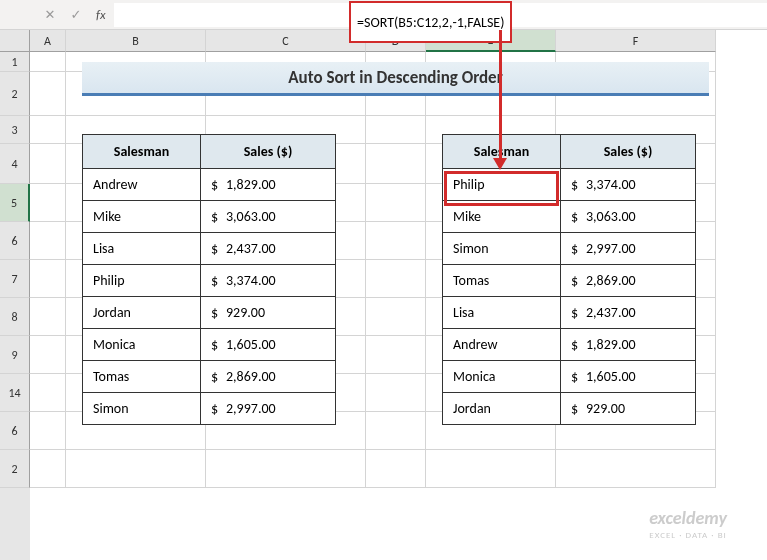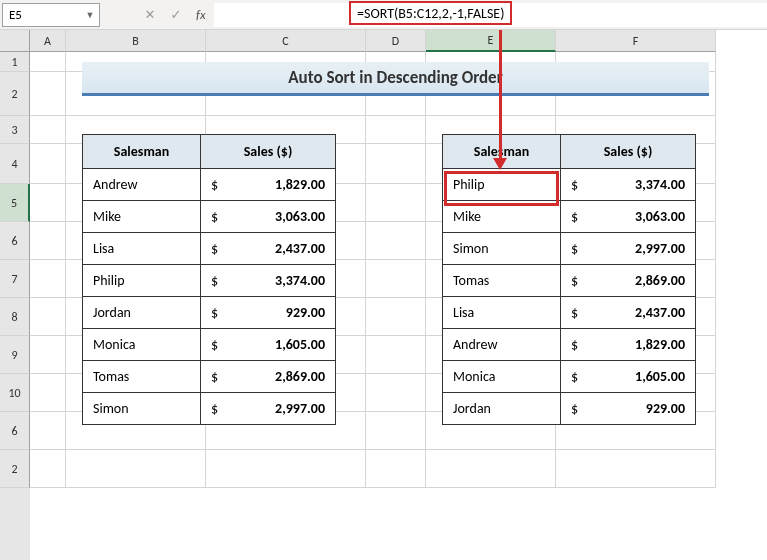--- a/index.html
+++ b/index.html
@@ -74,21 +74,21 @@
       background: #fff;
       border: none;
       padding: 0 8px;
       font-size: 14px;
       display: flex;
       align-items: center;
       margin-left: 8px;
     }
     .formula-highlight {
       border: 2.5px solid #d22b2b;
-      padding: 10px 6px;
+      padding: 19px 6px;
       position: absolute;
       left: 349px;
       top: 1px;
       height: 24px;
       display: flex;
       align-items: center;
       font-size: 14px;
       background: #fff;
       z-index: 10;
     }
@@ -182,21 +182,21 @@
       background: #fff;
       height: 21px;
     }
     .name-col { width: 118px; }
     .sales-col { width: 135px; }
     .sales-cell {
       display: flex;
       justify-content: space-between;
     }
     .dollar { width: 15px; }
-    .amount { text-align: right; flex: 1; font-weight: bold; }
+    .amount { flex: 1; }
     .cell-highlight {
       position: absolute;
       border: 3px solid #d22b2b;
       z-index: 20;
       pointer-events: none;
     }
     .arrow-line {
       position: absolute;
       background: #d22b2b;
       z-index: 15;
@@ -227,24 +227,20 @@
     }
     .row-5-highlight {
       background: #d0e0d0 !important;
       border-right: 2px solid #217346 !important;
     }
   </style>
 </head>
 <body>
 
 <div class="top-bar">
-  <div class="name-box">
-    <span>E5</span>
-    <span class="name-box-dropdown">▼</span>
-  </div>
   <div class="fx-controls">
     <span class="fx-btn">✕</span>
     <span class="fx-btn check">✓</span>
     <span class="fx-label">fx</span>
   </div>
   <div class="formula-bar"></div>
   <div class="formula-highlight">
     <span>=SORT(B5:C12,2,-1,FALSE)</span>
   </div>
 </div>
@@ -255,21 +251,21 @@
     <div id="row-headers-container">
         <div class="row-header-cell" style="height: 20px;">1</div>
         <div class="row-header-cell" style="height: 44px;">2</div>
         <div class="row-header-cell" style="height: 28px;">3</div>
         <div class="row-header-cell" style="height: 40px;">4</div>
         <div class="row-header-cell row-5-highlight" style="height: 38px;">5</div>
         <div class="row-header-cell" style="height: 38px;">6</div>
         <div class="row-header-cell" style="height: 38px;">7</div>
         <div class="row-header-cell" style="height: 38px;">8</div>
         <div class="row-header-cell" style="height: 38px;">9</div>
-        <div class="row-header-cell" style="height: 38px;">10</div>
+        <div class="row-header-cell" style="height: 38px;">14</div>
         <div class="row-header-cell" style="height: 38px;">6</div>
         <div class="row-header-cell" style="height: 38px;">2</div>
       </div>
   </div>
   <div class="sheet">
     <div class="col-headers" id="col-headers">
         <div class="col-header-cell" style="width: 36px;">A</div>
         <div class="col-header-cell" style="width: 140px;">B</div>
         <div class="col-header-cell" style="width: 160px;">C</div>
         <div class="col-header-cell" style="width: 60px;">D</div>
@@ -543,14 +539,18 @@
     </td>
           </tr>
         </tbody>
     </table>
 
     <div class="cell-highlight" style="top:141px; left:414px; width:115px; height:35px;"></div>
 
     <div class="arrow-line" style="top:0px; left:469px; width:3px; height:130px;"></div>
     <div class="arrow-head" style="top:128px; left:463px;"></div>
 
+    <div class="watermark">
+      <div class="brand">exceldemy</div>
+      <div class="tag">EXCEL · DATA · BI</div>
+    </div>
   </div>
 </div>
 
 </body></html>

